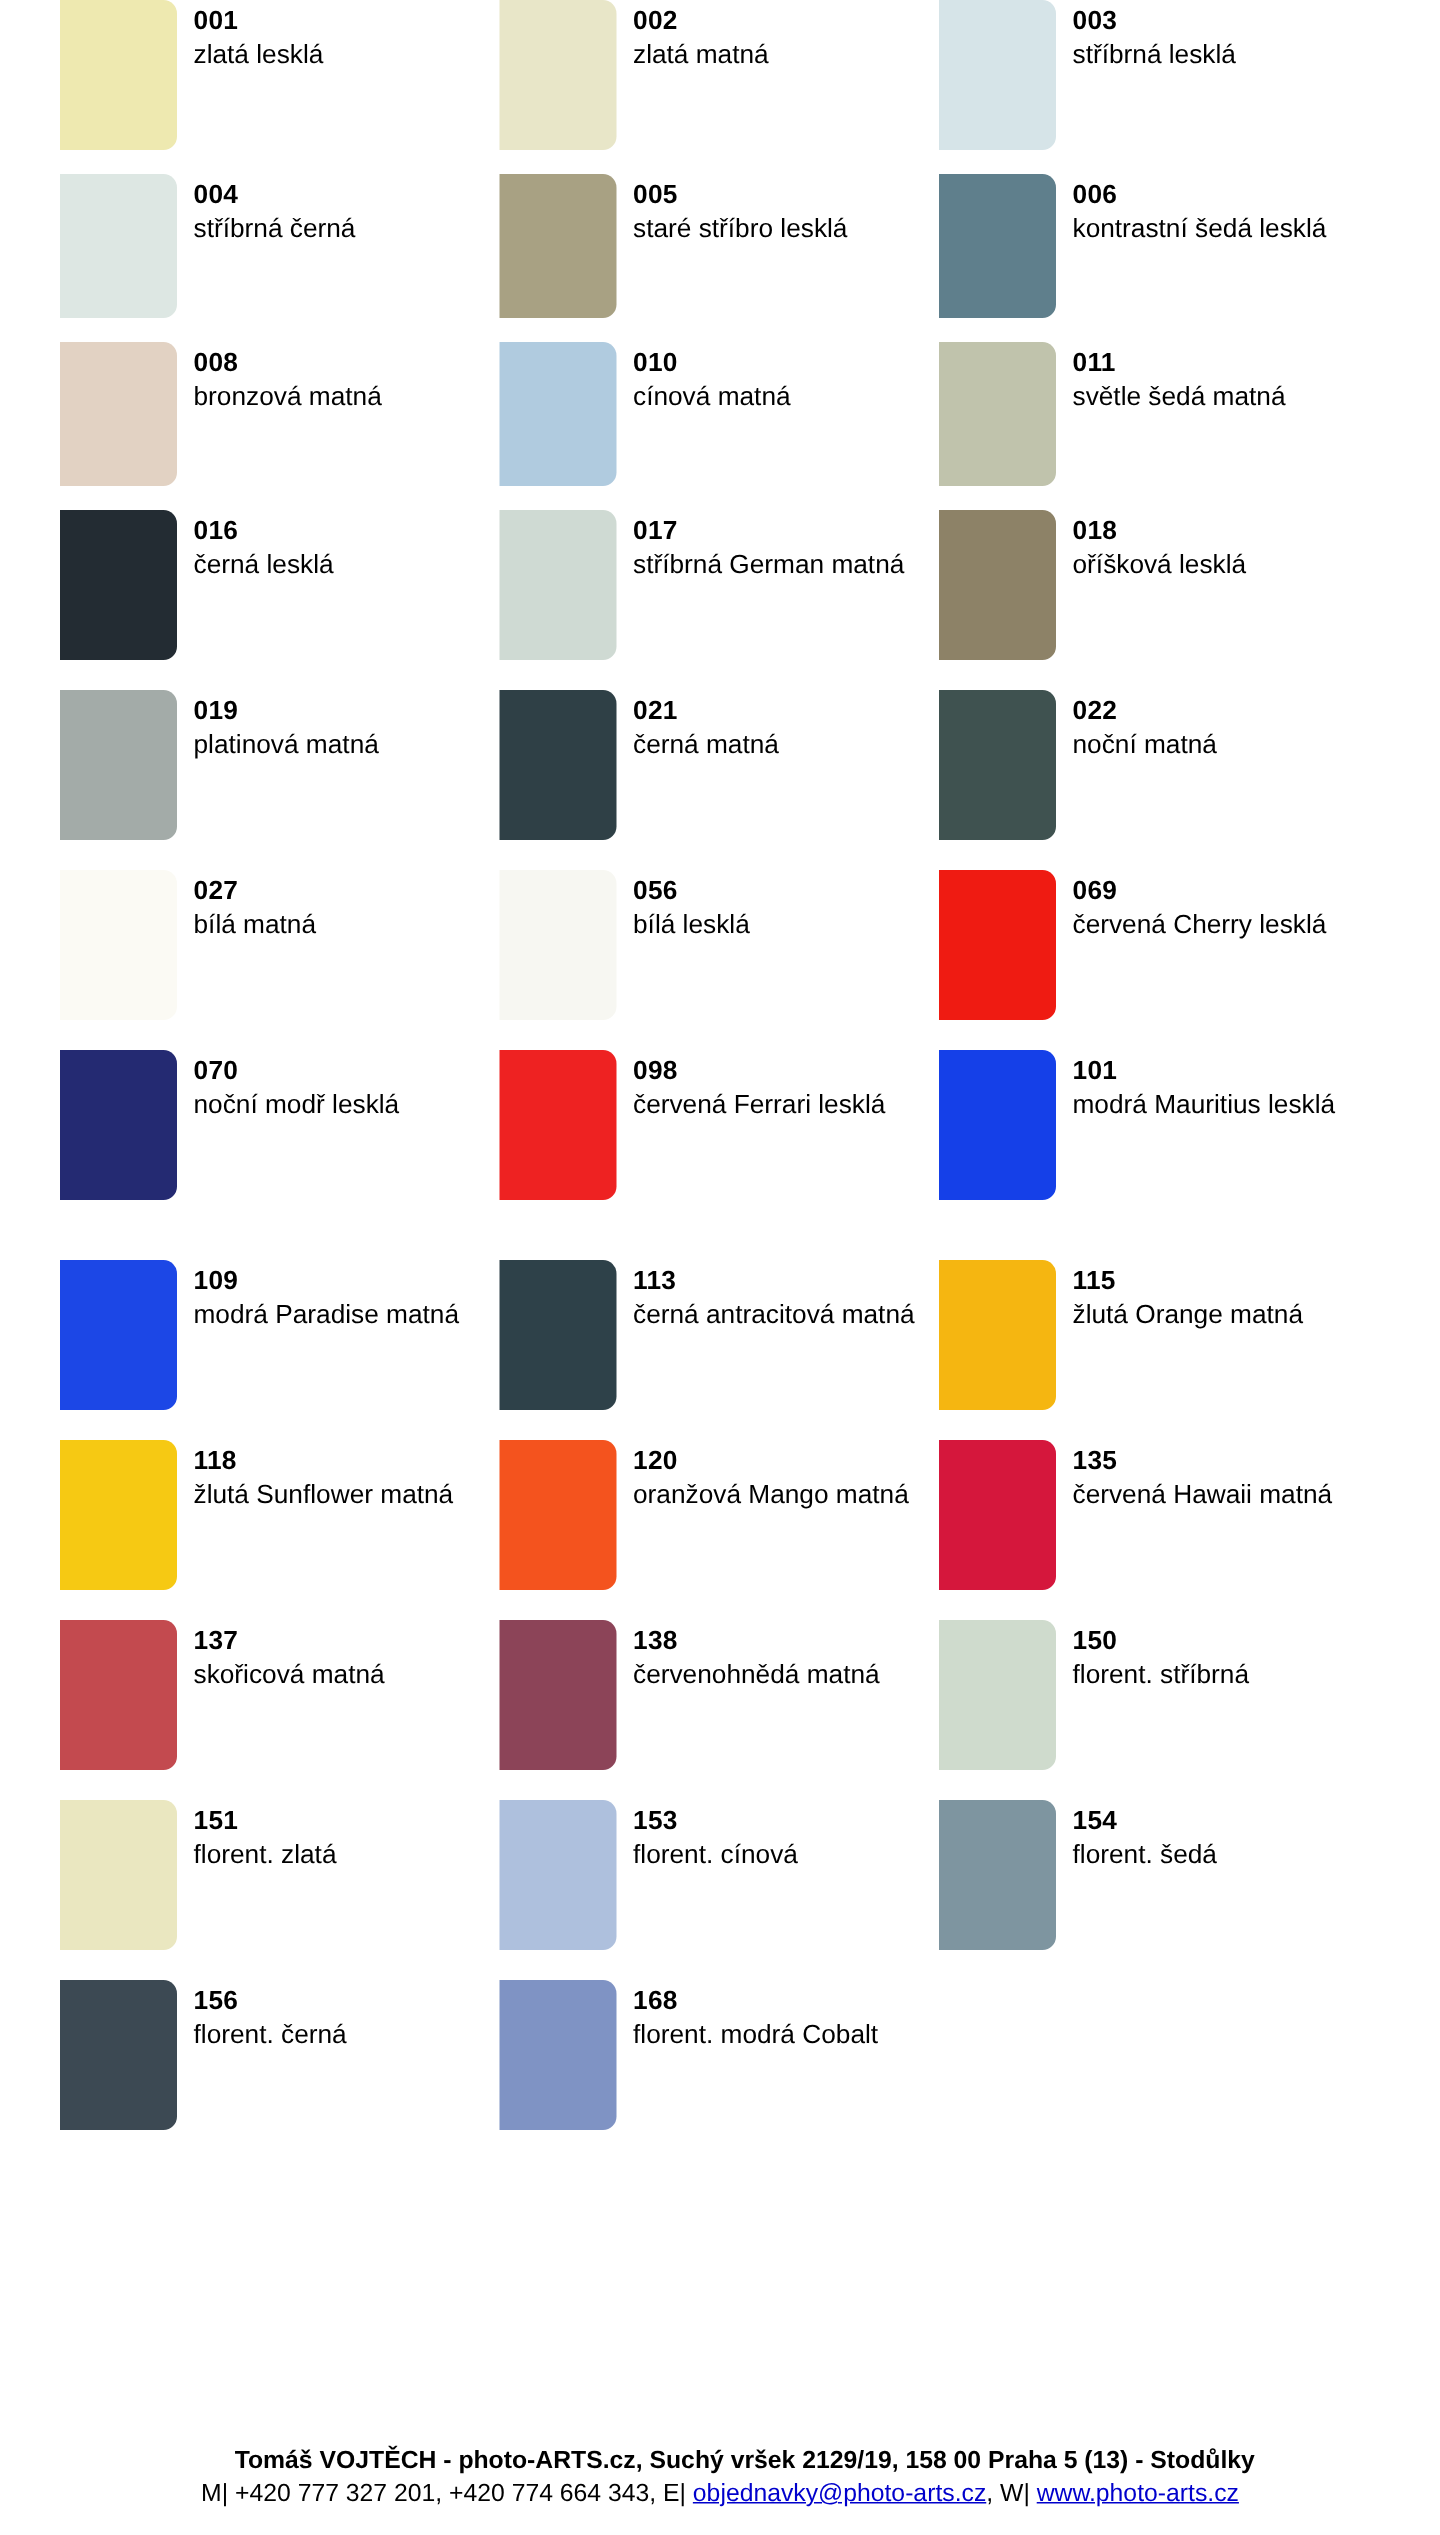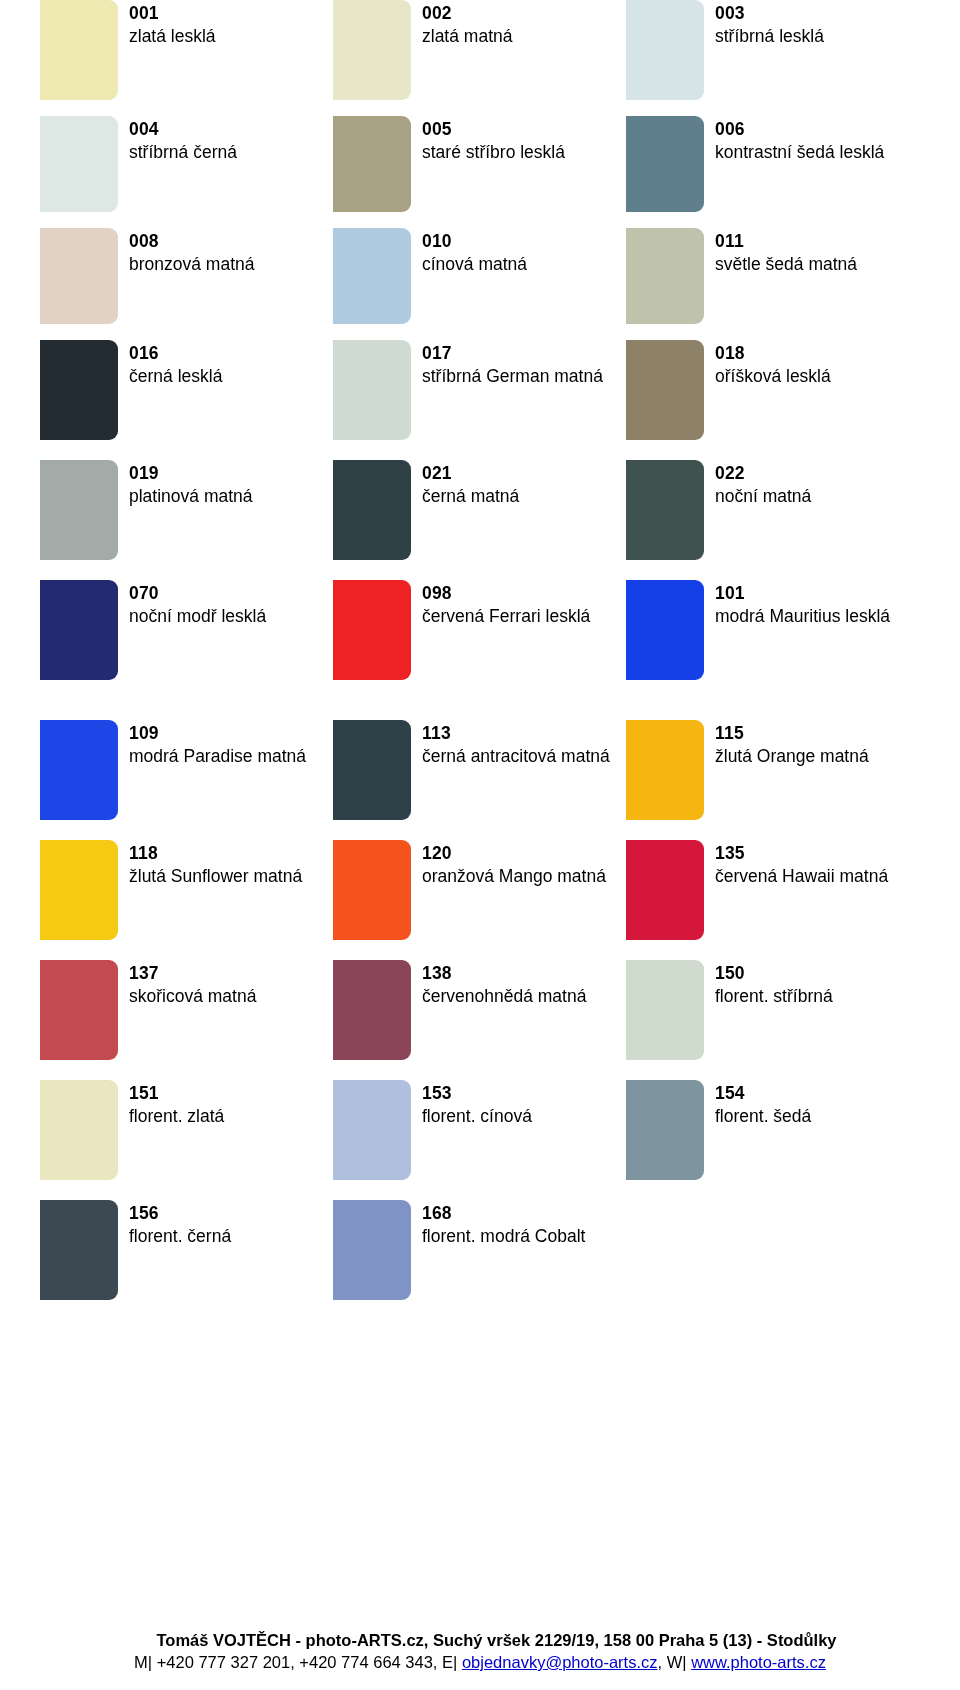--- a/index.html
+++ b/index.html
@@ -190,20 +190,43 @@
           <div class="caption">
             <div class="code">021</div>
             <div class="cname">černá matná</div>
           </div>
         </div>
         <div class="cell">
           <div class="chip" style="height: 100px; background: rgb(63, 82, 80);"></div>
           <div class="caption">
             <div class="code">022</div>
             <div class="cname">noční matná</div>
+          </div>
+        </div>
+      </div>
+      <div class="row" style="height: 120px;">
+        <div class="cell">
+          <div class="chip" style="height: 100px; background: rgb(251, 250, 244);"></div>
+          <div class="caption">
+            <div class="code">027</div>
+            <div class="cname">bílá matná</div>
+          </div>
+        </div>
+        <div class="cell">
+          <div class="chip" style="height: 100px; background: rgb(247, 247, 242);"></div>
+          <div class="caption">
+            <div class="code">056</div>
+            <div class="cname">bílá lesklá</div>
+          </div>
+        </div>
+        <div class="cell">
+          <div class="chip" style="height: 100px; background: rgb(239, 27, 18);"></div>
+          <div class="caption">
+            <div class="code">069</div>
+            <div class="cname">červená Cherry lesklá</div>
           </div>
         </div>
       </div>
       <div class="row" style="height: 120px;">
         <div class="cell">
           <div class="chip" style="height: 100px; background: rgb(36, 42, 114);"></div>
           <div class="caption">
             <div class="code">070</div>
             <div class="cname">noční modř lesklá</div>
           </div>

